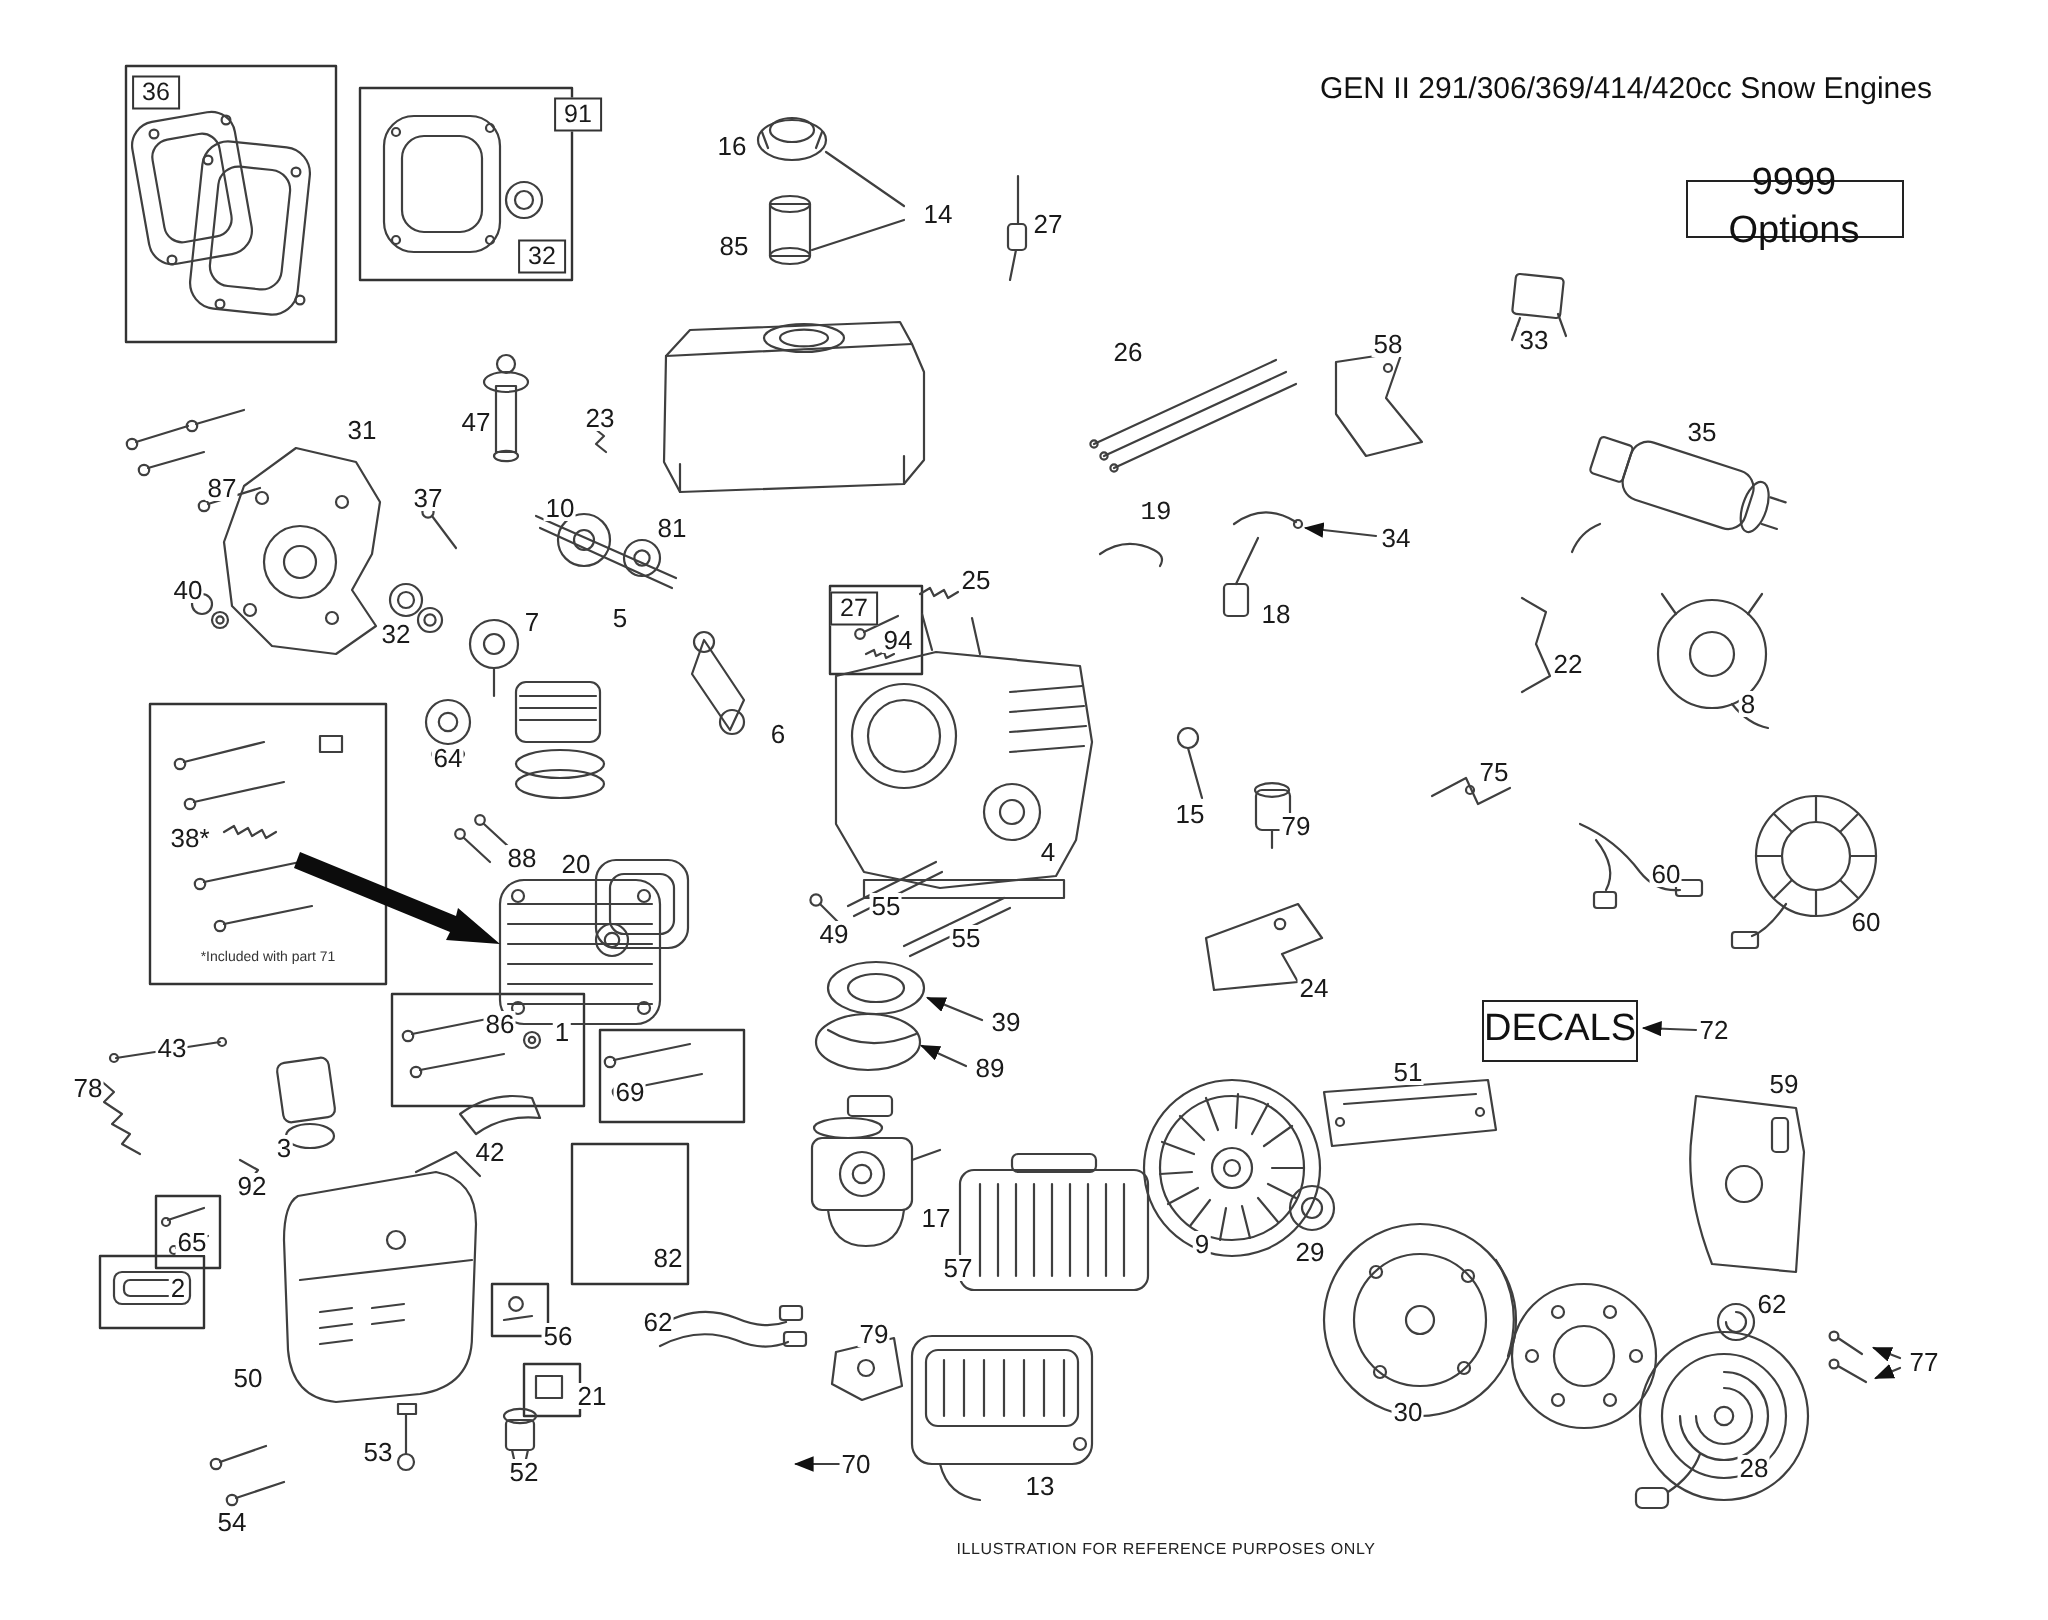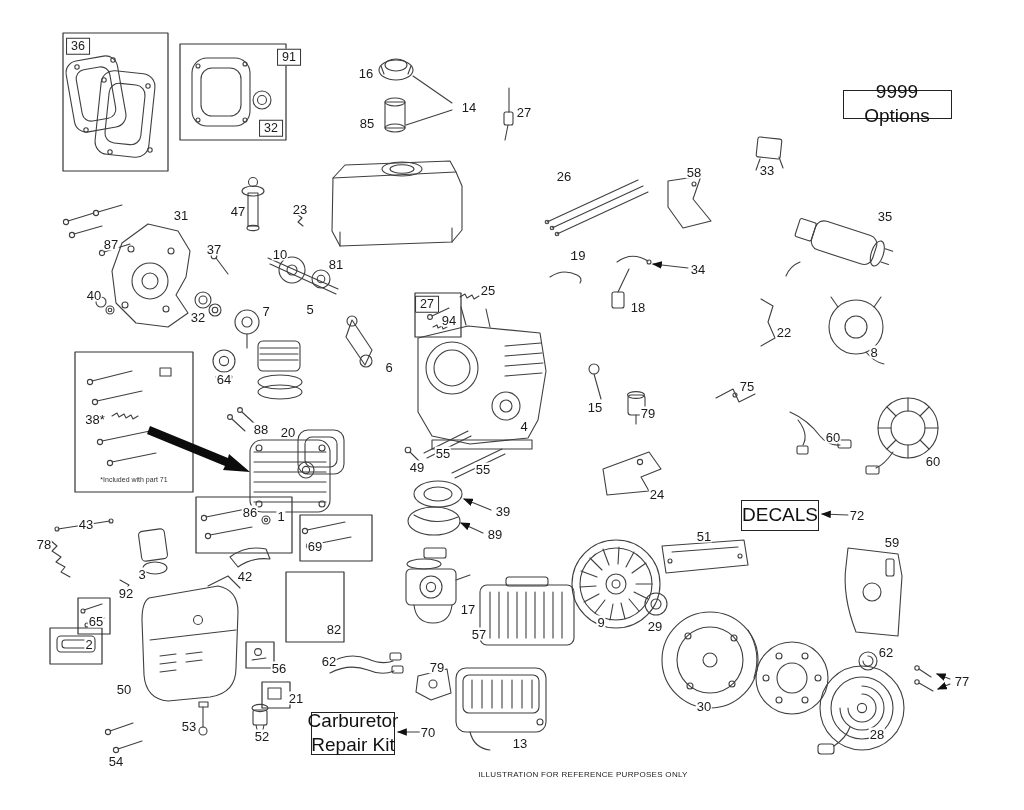--- a/index.html
+++ b/index.html
@@ -439,34 +439,35 @@
     <line x1="432" y1="316" x2="449" y2="308"></line>
         <circle cx="430" cy="317" r="2.4"></circle>
     <path d="M433 327 l4 -2 l1 3 l4 -2 l1 3 l4 -2"></path>
     <path d="M460 297 l5 -3 l2 4 l5 -3 l2 4 l5 -3"></path>
 
     <line x1="848" y1="515" x2="822" y2="514" marker-end="url(#arr)"></line>
     <line x1="420" y1="732" x2="398" y2="732" marker-end="url(#arr)"></line>
   </g>
 </svg>
 
+<div class="title">GEN II 291/306/369/414/420cc Snow Engines</div>
 <div class="footer">ILLUSTRATION FOR REFERENCE PURPOSES ONLY</div>
 <div class="note">*Included with part 71</div>
 <div class="layer">
       <span class="co boxed" style="left: 78px; top: 46px;">36</span>
       <span class="co boxed" style="left: 289px; top: 57px;">91</span>
       <span class="co boxed" style="left: 271px; top: 128px;">32</span>
       <span class="co" style="left: 366px; top: 73px;">16</span>
       <span class="co" style="left: 367px; top: 123px;">85</span>
       <span class="co" style="left: 469px; top: 107px;">14</span>
       <span class="co" style="left: 524px; top: 112px;">27</span>
       <span class="co" style="left: 564px; top: 176px;">26</span>
       <span class="co" style="left: 694px; top: 172px;">58</span>
       <span class="co" style="left: 767px; top: 170px;">33</span>
-      <span class="co" style="left: 851px; top: 216px; margin-left: 34px;">35</span>
+      <span class="co" style="left: 851px; top: 216px;">35</span>
       <span class="co" style="left: 181px; top: 215px;">31</span>
       <span class="co" style="left: 238px; top: 211px;">47</span>
       <span class="co" style="left: 300px; top: 209px;">23</span>
       <span class="co" style="left: 111px; top: 244px;">87</span>
       <span class="co" style="left: 214px; top: 249px;">37</span>
       <span class="co" style="left: 280px; top: 254px;">10</span>
       <span class="co" style="left: 336px; top: 264px;">81</span>
       <span class="co" style="left: 578px; top: 256px; font-family: Liberation Mono, monospace;">19</span>
       <span class="co" style="left: 698px; top: 269px;">34</span>
       <span class="co" style="left: 638px; top: 307px;">18</span>
@@ -523,17 +524,15 @@
       <span class="co" style="left: 329px; top: 661px;">62</span>
       <span class="co" style="left: 437px; top: 667px;">79</span>
       <span class="co" style="left: 296px; top: 698px;">21</span>
       <span class="co" style="left: 189px; top: 726px;">53</span>
       <span class="co" style="left: 262px; top: 736px;">52</span>
       <span class="co" style="left: 520px; top: 743px;">13</span>
       <span class="co" style="left: 428px; top: 732px;">70</span>
       <span class="co" style="left: 116px; top: 761px;">54</span>
       <div class="boxlabel" style="left: 842.5px; top: 89.5px; width: 107px; height: 27px;">9999 Options</div>
       <div class="boxlabel" style="left: 741px; top: 499.5px; width: 76px; height: 29px;">DECALS</div>
-      <div class="boxlabel" style="left: 311px; top: 711.5px; width: 82px; height: 41px;">Carburetor
-Repair Kit</div>
     </div>
 
 </div>
 
 </body></html>

